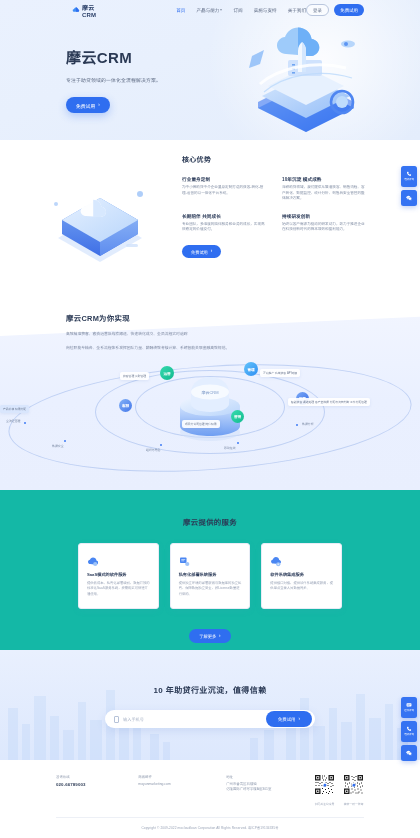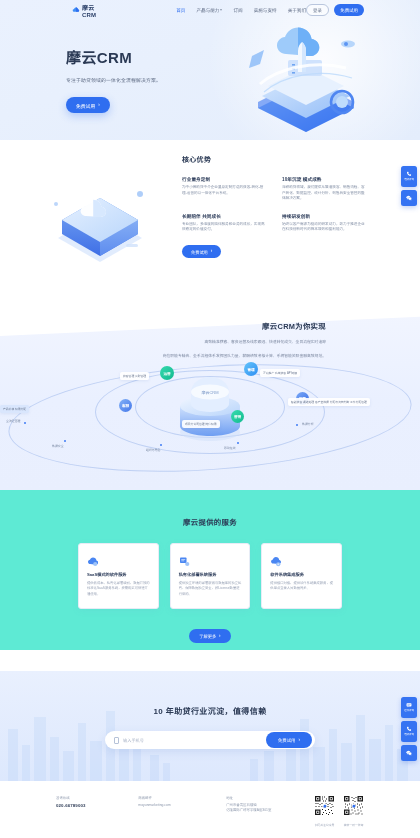--- a/index.html
+++ b/index.html
@@ -78,62 +78,61 @@
   .sec-impl {
     position:relative; height:200px;
     background: linear-gradient(180deg,#f3f6ff 0%, #eaf0ff 55%, #e9effe 100%);
   }
   .impl-wave{
     position:absolute; left:0; right:0; top:0; height:46px;
     background:#ffffff;
     border-bottom-right-radius:0;
     clip-path: polygon(0 0, 100% 0, 100% 58%, 0 100%);
   }
-  .impl-head { position:absolute; left:66px; top:30px; width:260px;text-align:right; }
+  .impl-head { position:absolute; left:66px; top:22px; width:260px; }
   .impl-title { font-size:7.4px; font-weight:700; color:#2b3a55; letter-spacing:.3px;}
   .impl-p { margin-top:8px; font-size:3.8px; line-height:1.7; color:#7d89a1; }
   .impl-diagram { position:absolute; left:0; right:0; top:68px; height:120px; }
 
   
   .orbit { position:absolute; border:0.5px solid rgba(140,170,230,.45); border-radius:50%; }
   .node-circle {
     position:absolute; border-radius:50%; display:flex; align-items:center; justify-content:center;
     font-size:3.6px; color:#fff; font-weight:600;
   }
   .tagbox{
     position:absolute; background:rgba(255,255,255,.92); border-radius:2px;
     padding:2px 3px; font-size:2.8px; color:#6b7governor; box-shadow:0 1px 3px rgba(90,120,190,.12);
     color:#6b7890; white-space:nowrap; line-height:1.5;
   }
   .dotlabel{ position:absolute; font-size:2.9px; color:#7b8aa4; white-space:nowrap;}
   .minidot{ position:absolute; width:2px;height:2px;border-radius:50%; background:#3f7cf5; }
 
   
-  .sec-serv { position:relative; height:160px; background:#5eead4; }
+  .sec-serv { position:relative; height:160px; background:#14b8a6; }
   .serv-title { text-align:center; padding-top:26px; font-size:7.4px; font-weight:700; color:#2b3a55; letter-spacing:.3px;}
   .serv-cards { display:flex; gap:11px; justify-content:center; margin-top:16px; padding:0 78px; }
   .card {
     flex:1; background:#fff; border:0.6px solid #e7ecf6; border-radius:3px;
     padding:9px 8px 11px; box-shadow:0 2px 7px rgba(120,145,200,.08); cursor:pointer;
   }
   .card-icon { width:11px;height:11px; margin-bottom:8px; }
   .card-h { font-size:4.2px; font-weight:700; color:#33425f; margin-bottom:4px;}
   .card-p { font-size:3.3px; line-height:1.6; color:#97a1b5;}
   .serv-btn-wrap{ text-align:center; margin-top:15px; }
   .serv-btn{
     display:inline-flex; align-items:center; gap:3px;
     background:#2f6ef0; color:#fff; font-size:4.2px; border:0; border-radius:9px;
     padding:4px 10px; cursor:pointer;
   }
 
   
   .sec-cta {
     position:relative; height:110px; overflow:hidden;
     background: linear-gradient(180deg,#e9f0fe 0%, #dde8fd 100%);
-    margin-top: 21px;
   }
   .city { position:absolute; left:0; right:0; bottom:0; height:92px; opacity:.55;}
   .cta-title{
     position:relative; z-index:3; text-align:center; padding-top:34px;
     font-size:8px; font-weight:700; color:#2b3a55; letter-spacing:.4px;
   }
   .cta-form{
     position:relative; z-index:3; margin:15px auto 0; width:210px; height:18px;
     background:#fff; border-radius:10px; display:flex; align-items:center;
     padding:0 3px 0 9px; box-shadow:0 3px 10px rgba(90,125,200,.16);

